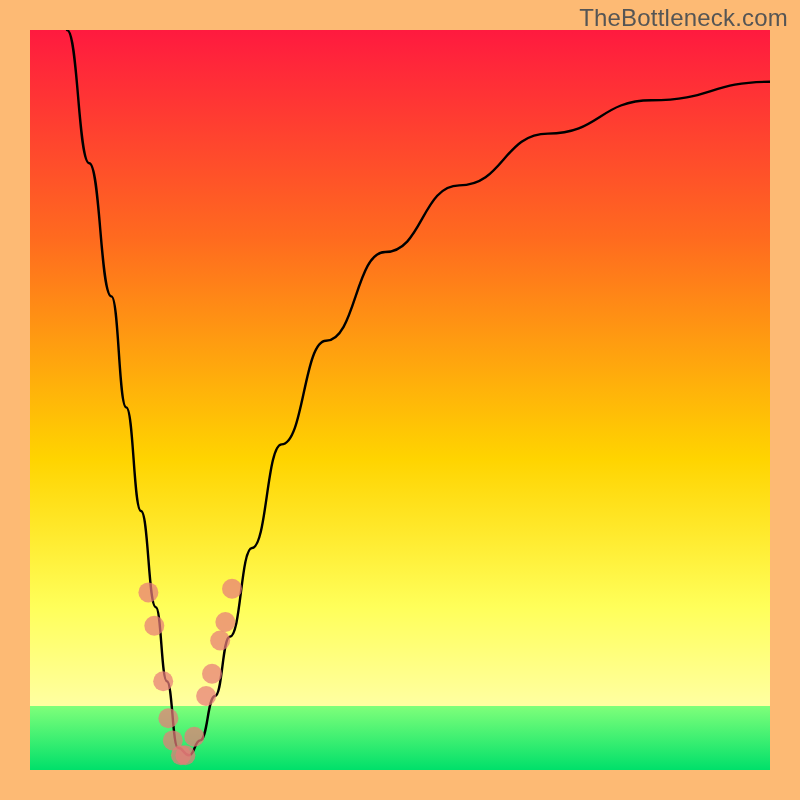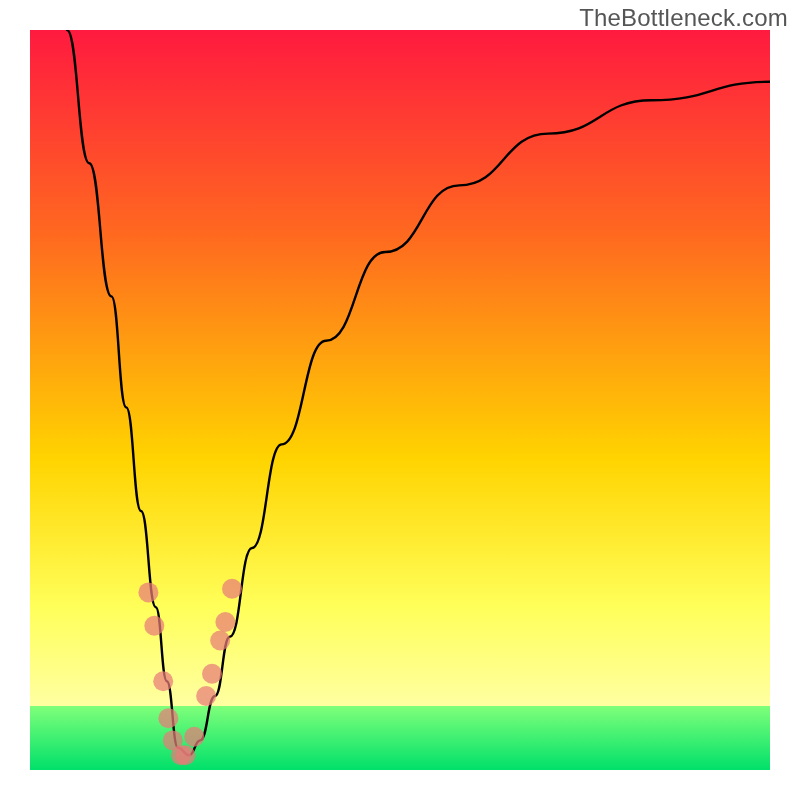--- a/index.html
+++ b/index.html
@@ -8,21 +8,21 @@
     width: 800px;
     height: 800px;
     overflow: hidden;
     background: #000;
     font-family: Arial, Helvetica, sans-serif;
   }
   .frame {
     position: absolute;
     left: 0; top: 0;
     width: 800px; height: 800px;
-    background: #ffffff;
+    background: #fdba74;
   }
   .plot-area {
     position: absolute;
     left: 30px;
     top: 30px;
     width: 740px;
     height: 740px;
     overflow: hidden;
   }
   .bg-gradient {

